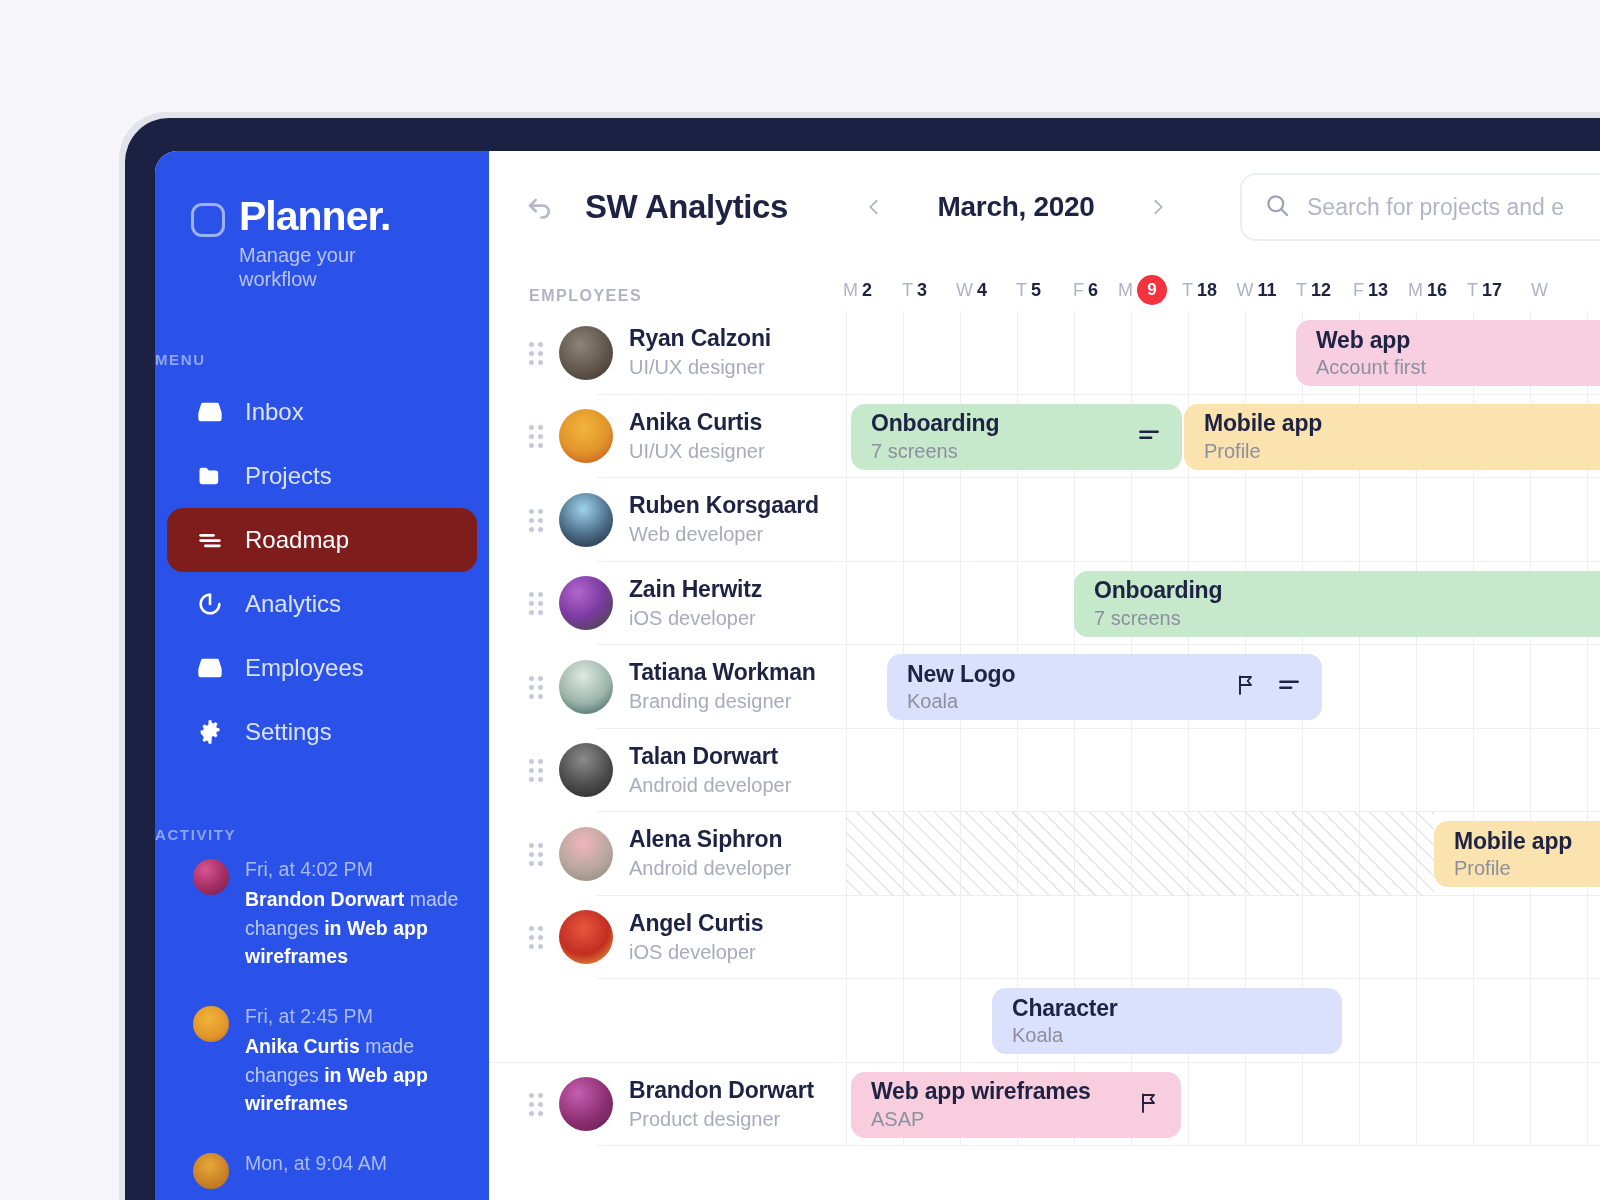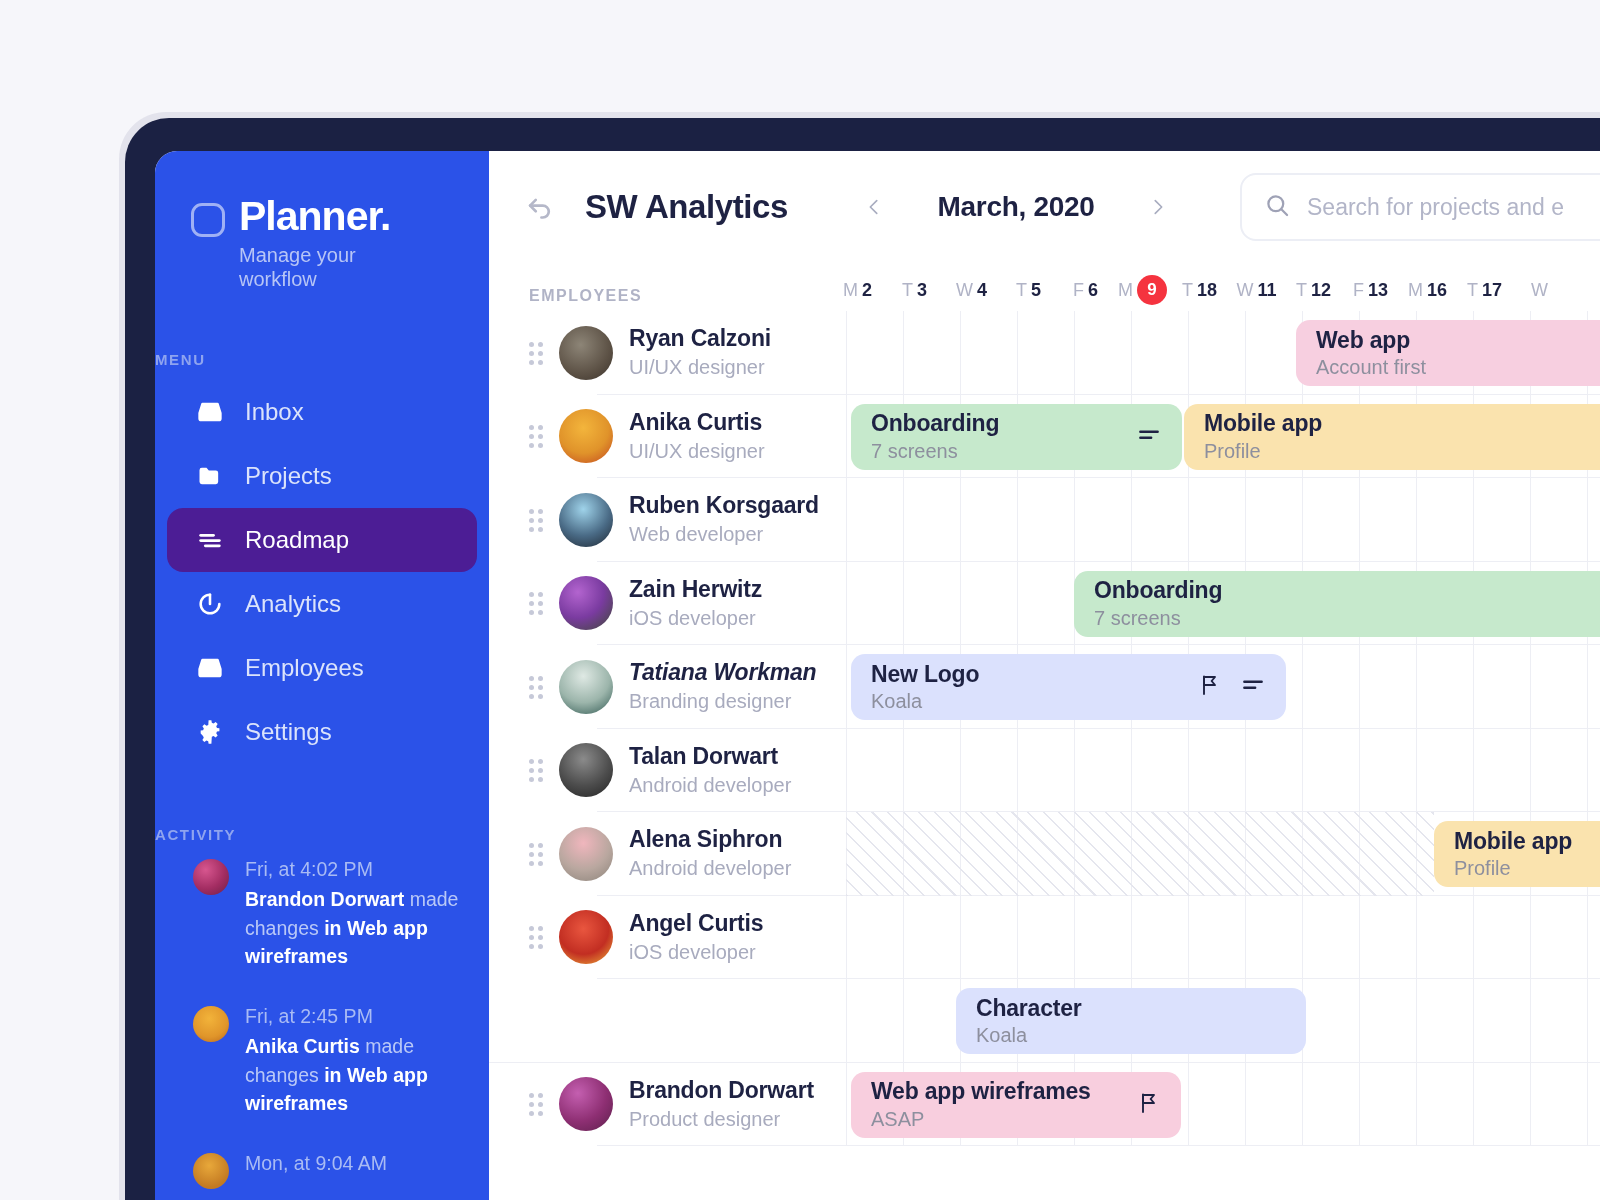--- a/index.html
+++ b/index.html
@@ -55,21 +55,21 @@
     color: #8fa4ef; margin-top: 60px; margin-bottom: 12px;
   }
   .menu-list { padding: 0 12px 0 12px; }
   .menu-item {
     display: flex; align-items: center; gap: 20px;
     height: 64px; padding-left: 28px;
     border-radius: 16px;
     font-size: 24px; color: #dbe3fb; font-weight: 400;
     cursor: pointer;
   }
-  .menu-item.active { background: #4c1d95; color: #ffffff; font-weight: 500;}
+  .menu-item.active { background: #7f1d1d; color: #ffffff; font-weight: 500;}
   .menu-icon { width: 30px; height: 30px; flex: 0 0 30px; display: flex; align-items: center; justify-content: center; }
   .menu-icon svg { display: block; }
 
   .activity-label { margin-top: 62px; }
   .activity-list { padding: 0 30px 0 38px; }
   .activity-item { display: flex; gap: 16px; margin-bottom: 32px; }
   .activity-avatar {
     width: 36px; height: 36px; border-radius: 50%;
     flex: 0 0 36px; margin-top: 4px;
     background-size: cover; background-position: center;
@@ -173,21 +173,21 @@
     cursor: pointer;
   }
   .task-texts { flex: 1; min-width: 0; }
   .task-title { font-size: 23px; font-weight: 700; color: #1e2243; line-height: 1.15; letter-spacing: -.2px; white-space: nowrap;}
   .task-sub { font-size: 20px; color: #8d8f9e; line-height: 1.2; margin-top: 2px; white-space: nowrap;}
   .task-icons { display: flex; align-items: center; gap: 18px; color: #1e2243; flex: 0 0 auto; padding-left: 14px;}
   .t-green  { background: #c6e9cc; }
   .t-yellow { background: #fae3ae; }
   .t-pink   { background: #f7cfe0; }
   .t-pink2  { background: #f8cede; }
-  .t-blue   { background: #dbe1fd; }
+  .t-blue   { background: #dbe1fd; margin-left: 36px; }
 
   .hatch {
     position: absolute; top: 0; height: 83.5px; z-index: 2;
     background-image: repeating-linear-gradient(45deg, #e5e6ee 0 1.5px, transparent 1.5px 11px);
   }
 </style>
 </head>
 <body>
 
 <div id="device-frame">
@@ -512,21 +512,21 @@
                 <span class="drag-handle">
                   <i></i>
                   <i></i>
                   <i></i>
                   <i></i>
                   <i></i>
                   <i></i>
                 </span>
                 <span class="avatar" style="background-image: radial-gradient(circle at 45% 30%, rgb(223, 233, 228) 0%, rgb(156, 181, 171) 55%, rgb(45, 86, 79) 100%);"></span>
                 <span>
-                  <span class="person-name" style="display: block; font-style: italic;">Tatiana Workman</span>
+                  <span class="person-name" style="display: block;">Tatiana Workman</span>
                   <span class="person-role" style="display: block;">Branding designer</span>
                 </span>
               </div>
               <div class="row-lane">
                 <div class="task t-blue" style="left: 22px; width: 435px;">
                   <div class="task-texts">
                     <div class="task-title">New Logo</div>
                     <div class="task-sub">Koala</div>
                   </div>
                   <div class="task-icons">

